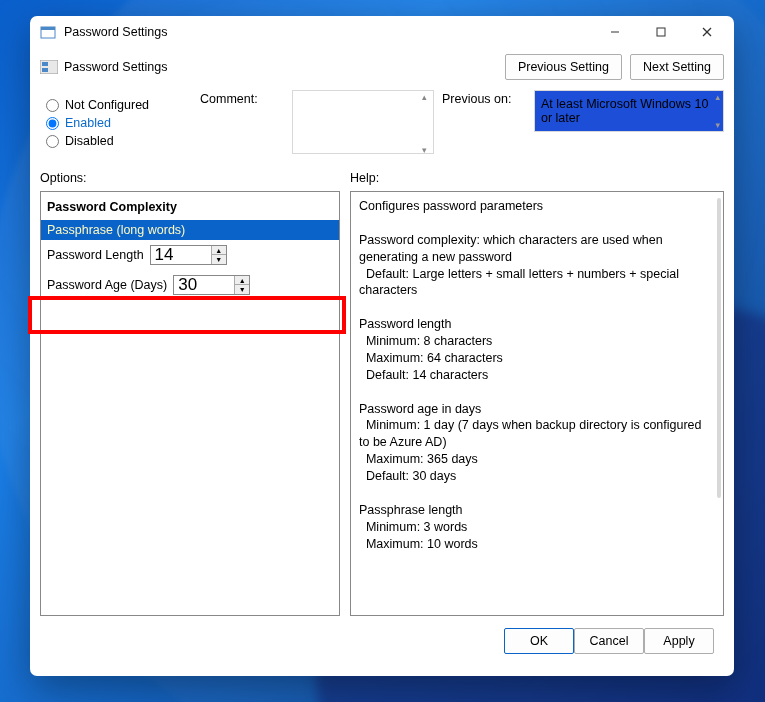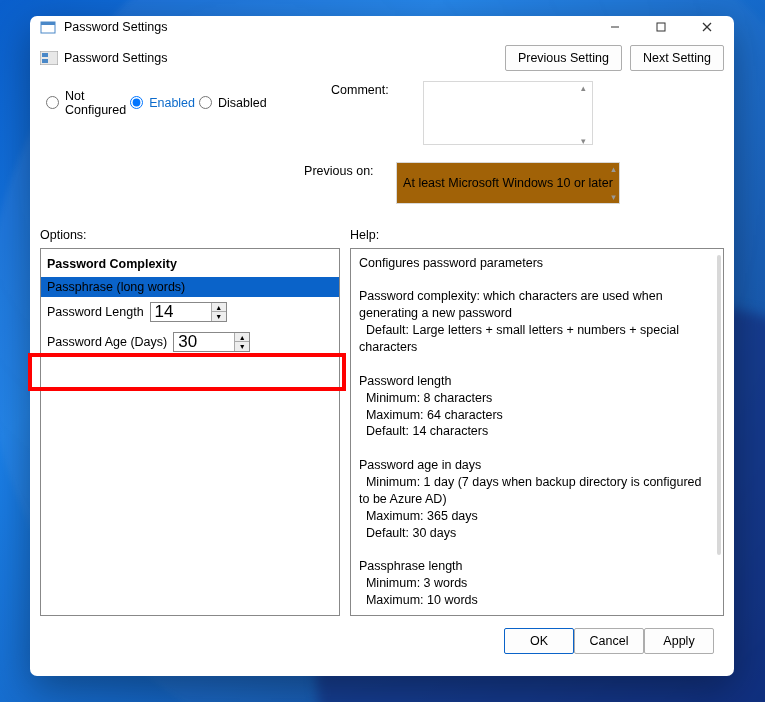--- a/index.html
+++ b/index.html
@@ -15,40 +15,40 @@
   .titlebar { height:32px; display:flex; align-items:center; padding:0 10px; }
   .titlebar .ico { width:16px; height:16px; margin-right:8px; display:flex; align-items:center; justify-content:center;}
   .title-text { font-size:12.5px; }
   .winbtns { margin-left:auto; display:flex; gap:28px; padding-right:8px;}
   .winbtn { width:18px; height:18px; display:flex; align-items:center; justify-content:center; font-size:12px; cursor:pointer;}
   .content { flex:1; padding:6px 10px 10px 10px; display:flex; flex-direction:column;}
   .subtitle-row { display:flex; align-items:center; margin-bottom:10px;}
   .subtitle-row .ico2 { width:18px; height:14px; margin-right:6px;}
   .navbtns { margin-left:auto; display:flex; gap:8px;}
   .btn { border:1px solid #adadad; background:#fdfdfd; padding:5px 12px; font-family:inherit; font-size:12.5px; border-radius:2px; cursor:pointer;}
-  .radios { margin:8px 0 14px 6px; display:flex; flex-direction:row; gap:4px;}
+  .radios { margin:8px 0 14px 6px; display:flex; flex-direction:column; gap:4px;}
   .radio-row { display:flex; align-items:center; gap:6px; font-size:12.5px;}
   .radio-row input { margin:0; }
   .radio-row.enabled { color:#0b6acb;}
   .top-area { display:flex; gap:10px; }
   .left-col { width:150px; }
-  .right-col { flex:1; display:flex; flex-direction:column; gap:8px;align-items:center;}
+  .right-col { flex:1; display:flex; flex-direction:row; gap:8px;}
   .field-row { display:flex; align-items:flex-start; margin-bottom:6px;}
   .field-label { width:92px; padding-top:2px;}
   .textarea-wrap { flex:1; position:relative;}
   .comment-box { width:100%; height:64px; resize:none; font-family:inherit; font-size:12.5px; border:1px solid #d8d8d8; padding:4px;}
-  .supported-box { flex:1; border:1px solid #d8d8d8; background:#a16207; padding:3px 6px; font-size:12.5px; height:42px; display:flex; align-items:center;}
+  .supported-box { flex:1; border:1px solid #d8d8d8; background:#1d4ed8; padding:3px 6px; font-size:12.5px; height:42px; display:flex; align-items:center;}
   .scroll-arrow { position:absolute; right:2px; width:10px; height:10px; font-size:9px; color:#888;}
-  .mid-labels { display:flex; margin-top:18px; gap:0;}
+  .mid-labels { display:flex; margin-top:8px; gap:0;}
   .mid-labels .lab { font-size:12.5px; }
   .panes { display:flex; gap:10px; flex:1; margin-top:6px; min-height:0;}
   .options-pane { width:300px; border:1px solid #888; background:#fff; overflow:auto; font-size:12.5px; padding-top:0;}
   .help-pane { flex:1; border:1px solid #888; background:#fff; overflow:auto; font-size:12.5px; padding:6px 8px; line-height:1.35; position:relative;}
   .opt-title { padding:8px 6px 6px 6px;font-weight:bold;}
-  .opt-selected { background:#0a63c9; color:#000000; padding:3px 6px;}
+  .opt-selected { background:#0a63c9; color:#fef9c3; padding:3px 6px;}
   .opt-row { display:flex; align-items:center; padding:5px 6px; gap:6px;}
   .opt-row label { white-space:nowrap;}
   .spinner { display:flex; align-items:center; border:1px solid #888; height:20px;}
   .spinner input { border:none; outline:none; width:60px; height:18px; padding:0 4px; font-family:inherit; font-size:17px;}
   .spinner .updn { display:flex; flex-direction:column; border-left:1px solid #aaa;}
   .spinner .updn div { width:14px; height:9px; font-size:7px; text-align:center; line-height:9px; background:#eee; cursor:pointer;}
   .spinner .updn div:first-child { border-bottom:1px solid #aaa;}
   .highlight { position:absolute; border:4px solid #ff0000; pointer-events:none;}
   .footer { display:flex; justify-content:flex-end; padding:12px 10px;}
   .btn.primary { border:1.5px solid #0a63c9; }

